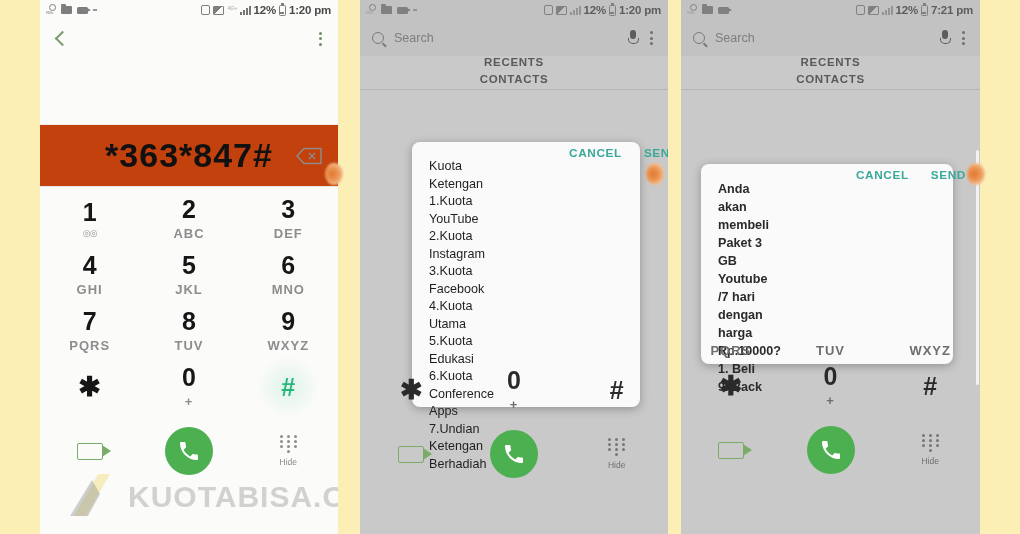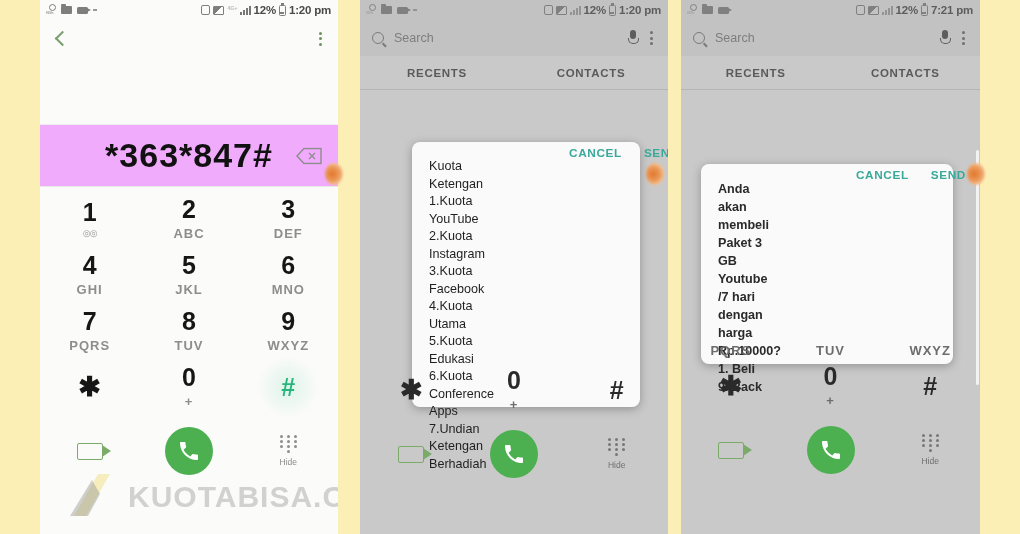--- a/index.html
+++ b/index.html
@@ -118,21 +118,21 @@
   .person-ico:after {
     content:""; position:absolute; left:0.5px; top:7px; width:11px; height:8px;
     border:1.4px solid #2a2a2a; border-bottom:none; border-radius:7px 7px 0 0;
   }
 
   .p1-blank { height: 68px; background: #fbfbfa; border-bottom: 1px solid #eee; }
 
   
   .numdisplay {
     height: 62px; display: flex; align-items: center; justify-content: center;
-    position: relative; background: #f0abfc; border-bottom: 1px solid #e9e9e9;
+    position: relative; background: #c2410c; border-bottom: 1px solid #e9e9e9;
   }
   .numtext { font-size: 34px; font-weight: 700; color: #111; letter-spacing: 1px; }
   .backspace {
     position: absolute; right: 16px; top: 50%; transform: translateY(-50%);
     width: 26px; height: 17px;
   }
   .backspace svg { width: 26px; height: 17px; }
 
   
   .keypad { padding: 4px 0 0; }
@@ -192,21 +192,21 @@
   .search-ph { flex: 1; font-size: 12.5px; color: #7d7d7d; }
   .mic-ico { width: 9px; height: 16px; position: relative; }
   .mic-ico:before {
     content:""; position:absolute; left:1.5px; top:0; width:6px; height:9px;
     background:#5d5d5d; border-radius:3px;
   }
   .mic-ico:after {
     content:""; position:absolute; left:0; top:8px; width:9px; height:5px;
     border:1.5px solid #5d5d5d; border-top:none; border-radius: 0 0 5px 5px;
   }
-  .tabs { height: 34px; display: flex; align-items: center; border-bottom: 1px solid #b5b5b5; }
+  .tabs { height: 34px; display: flex; align-items: center; border-bottom: 1px solid #b5b5b5; flex-direction: column; }
   .tab {
     flex: 1; text-align: center; font-size: 11.5px; font-weight: 700;
     color: #5a5a5a; letter-spacing: .7px;
   }
   .p2-body { position: relative; height: calc(534px - 20px - 36px - 34px); }
 
   
   .ussd {
     position: absolute; background: #fafafa; border-radius: 8px;
     box-shadow: 0 2px 10px rgba(0,0,0,.28);

